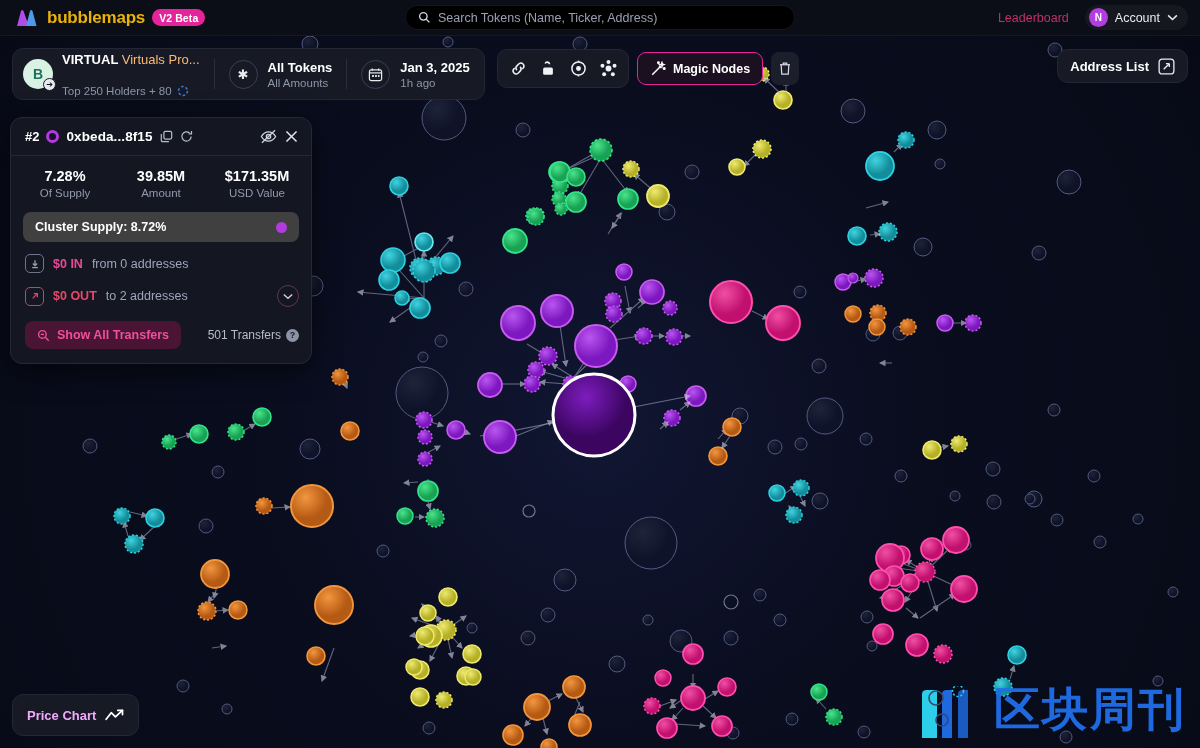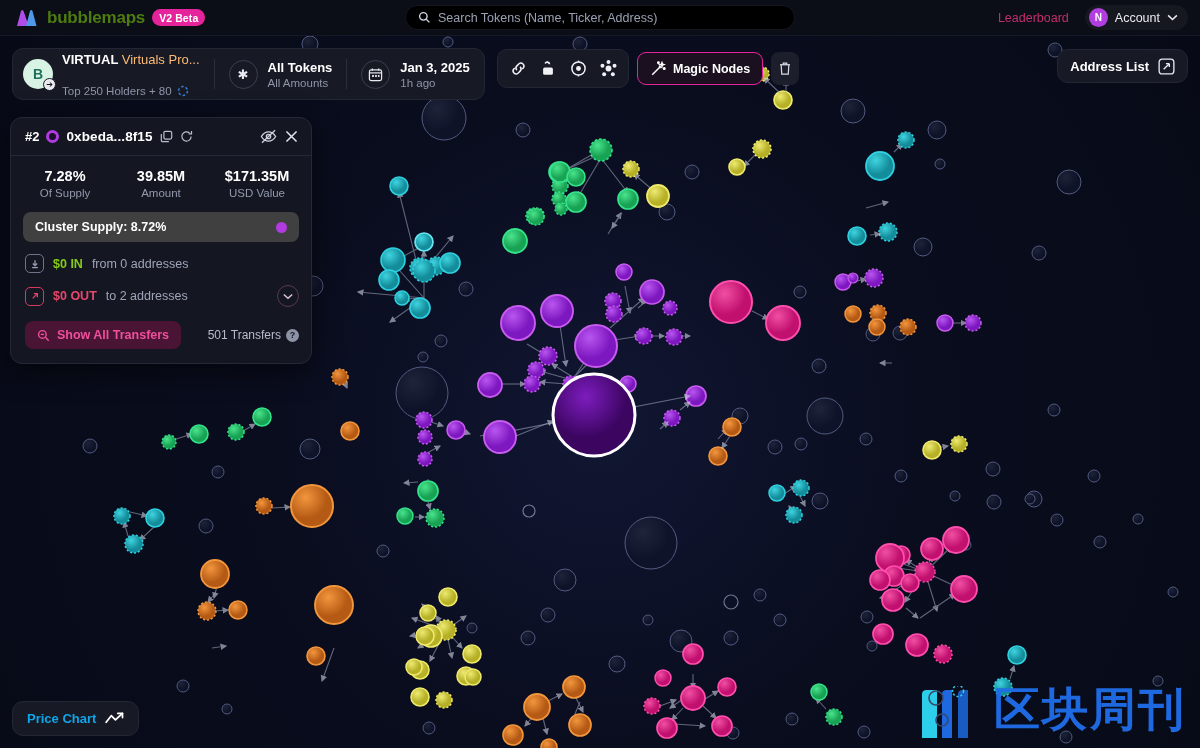--- a/index.html
+++ b/index.html
@@ -21,21 +21,21 @@
 
   
   #topbar {
     position:absolute; left:0; top:0; width:1200px; height:36px;
     background:#0b0d17;
     display:flex; align-items:center; z-index:40;
     border-bottom:1px solid #151826;
   }
   .brand { display:flex; align-items:center; gap:7px; padding-left:14px; }
   .brand-logo { width:26px; height:18px; }
-  .brand-name { font-size:17px; font-weight:700; letter-spacing:-.2px; color:#4d7c0f; }
+  .brand-name { font-size:17px; font-weight:700; letter-spacing:-.2px; color:#eab308; }
   .beta-badge {
     background:#e5249b; color:#fff; font-size:10.5px; font-weight:700;
     padding:2.5px 7px; border-radius:9px; letter-spacing:.1px;
   }
   #search-wrap {
     position:absolute; left:50%; transform:translateX(-50%);
     width:390px; height:25px; background:#000; border-radius:13px;
     display:flex; align-items:center; gap:7px; padding:0 12px;
     border:1px solid #14161f;
   }
@@ -141,44 +141,44 @@
     display:flex; align-items:center; justify-content:space-between;
     padding:0 12px; font-size:12.5px; font-weight:700; color:#fff;
   }
   .cluster-dot { width:11px; height:11px; border-radius:50%; background:#b13ae0; }
   .flow-row { display:flex; align-items:center; gap:9px; padding:12px 12px 0 14px; font-size:12.5px; }
   .flow-ico {
     width:19px; height:19px; border-radius:5px; border:1.4px solid #6f768c;
     display:flex; align-items:center; justify-content:center; font-size:10px; color:#9ea4b8;
   }
   .flow-ico.out { border-color:#d43b5e; color:#e8476c; }
-  .flow-amt { font-weight:700; color:#84cc16; }
+  .flow-amt { font-weight:700; color:#ec4899; }
   .flow-amt.out { color:#e8476c; }
   .flow-rest { color:#9ea4b8; }
   .chev-btn {
     margin-left:auto; width:22px; height:22px; border-radius:50%;
     border:1.2px solid #5d3550; display:flex; align-items:center;
     justify-content:center; color:#e2c3d8; font-size:9px;
   }
   .ip-foot { display:flex; align-items:center; padding:14px 12px 14px 14px; gap:10px;text-align:center; }
   .show-all-btn {
     display:flex; align-items:center; gap:7px; background:#4a1434;
     border-radius:8px; padding:7px 12px; font-size:12.5px; font-weight:700; color:#ef4f9c;
   }
   .transfers-count { margin-left:auto; font-size:12px; color:#b7bccc; display:flex; align-items:center; gap:5px; }
   .q-ico {
     width:13px; height:13px; border-radius:50%; background:#8d93a6; color:#141722;
     font-size:9px; font-weight:700; display:flex; align-items:center; justify-content:center;
   }
 
   
   #price-chart-btn {
-    position:absolute; left:12px; bottom:12px; z-index:30; height:35px;
+    position:absolute; left:12px; bottom:12px; z-index:30; height:42px;
     display:flex; align-items:center; gap:9px; padding:0 14px;
-    font-size:13px; font-weight:700; color:#0ea5e9;
+    font-size:13px; font-weight:700; color:#f0abfc;
   }
 
   
   #watermark {
     position:absolute; right:14px; bottom:8px; z-index:20;
     display:flex; gap:10px; opacity:.96;
   }
   .wm-text {
     font-family:"DejaVu Sans", sans-serif; font-size:46px; font-weight:700;
     color:#1f6de8; letter-spacing:2px; line-height:1;

